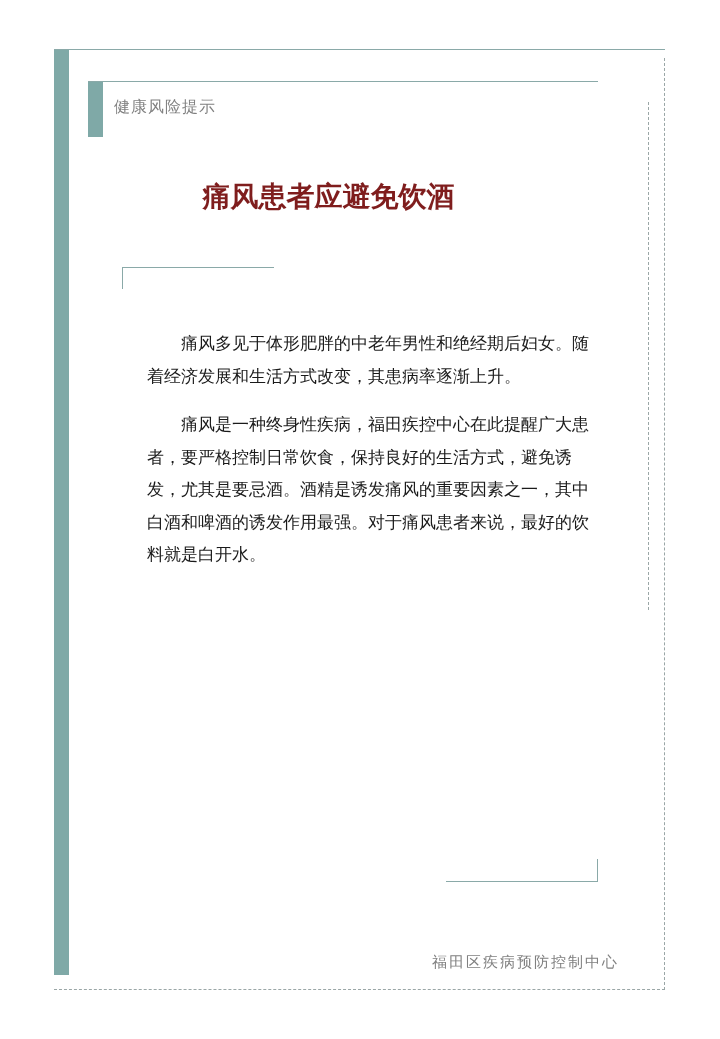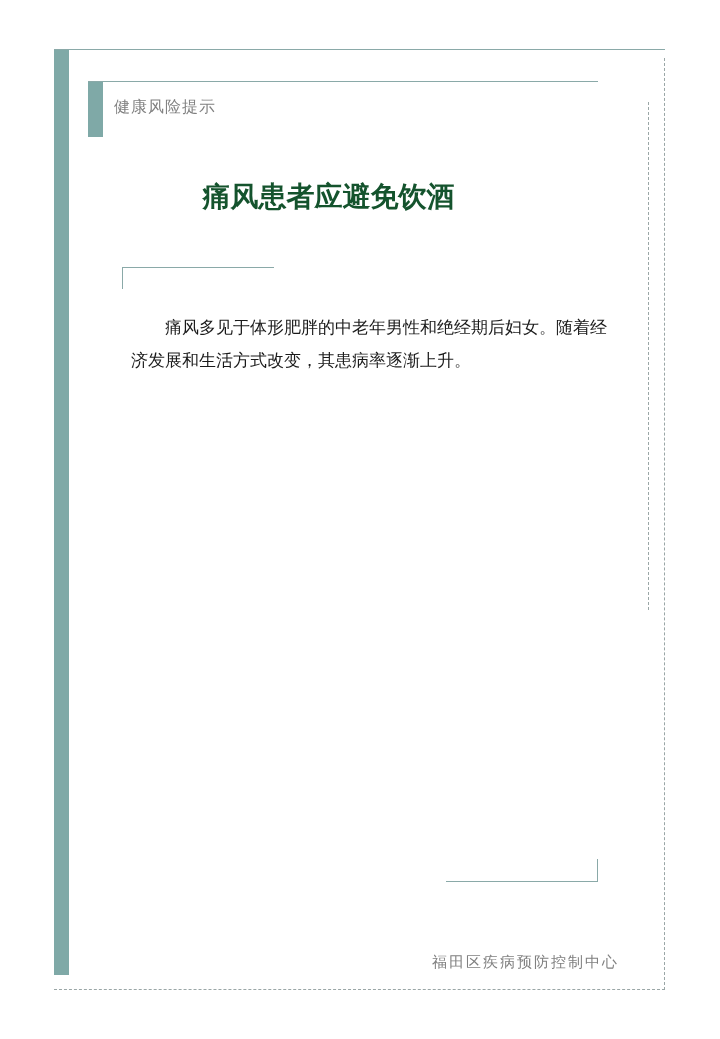--- a/index.html
+++ b/index.html
@@ -7,25 +7,25 @@
          font-family:"DejaVu Sans", "Liberation Sans", sans-serif; }
   .abs { position:absolute; }
   .left-bar { left:54px; top:49px; width:15px; height:926px; background:#7fa9a7; }
   .top-line { left:54px; top:49px; width:611px; height:1px; background:#8aa9a8; }
   .outer-dash-right { left:664px; top:58px; width:0; height:932px; border-left:1px dashed #9aa6a6; }
   .outer-dash-bottom { left:54px; top:989px; width:611px; height:0; border-top:1px dashed #9aa6a6; }
   .inner-dash-right { left:648px; top:102px; width:0; height:508px; border-left:1px dashed #9aa6a6; }
   .head-bar { left:88px; top:81px; width:15px; height:56px; background:#7fa9a7; }
   .head-line { left:88px; top:81px; width:510px; height:1px; background:#8aa9a8; }
   .section-label { left:114px; top:97px; font-size:16px; color:#808080; letter-spacing:1px; }
-  .title { left:0; top:178px; width:657px; text-align:center; font-size:28px; font-weight:bold; color:#14532d; }
+  .title { left:0; top:178px; width:657px; text-align:center; font-size:28px; font-weight:bold; color:#7f1d1d; }
   .corner-tl-h { left:122px; top:267px; width:152px; height:1px; background:#8aa9a8; }
   .corner-tl-v { left:122px; top:267px; width:1px; height:22px; background:#8aa9a8; }
   .body-text { left:131px; top:311px; width:485px; font-size:17px; line-height:32.5px; color:#1a1a1a; }
-  .body-text p { margin:0; text-indent:2em; }
+  .body-text p { margin:16px; text-indent:2em; }
   .corner-br-h { left:446px; top:881px; width:152px; height:1px; background:#8aa9a8; }
   .corner-br-v { left:597px; top:859px; width:1px; height:23px; background:#8aa9a8; }
   .footer { left:432px; top:953px; font-size:15px; color:#808080; letter-spacing:2px; }
 </style>
 </head>
 <body>
 
 <div class="abs left-bar"></div>
 <div class="abs top-line"></div>
 <div class="abs outer-dash-right"></div>
@@ -36,18 +36,19 @@
 <div class="abs head-line"></div>
 <div class="abs section-label">健康风险提示</div>
 
 <div class="abs title">痛风患者应避免饮酒</div>
 
 <div class="abs corner-tl-h"></div>
 <div class="abs corner-tl-v"></div>
 
 <div class="abs body-text">
   <p>痛风多见于体形肥胖的中老年男性和绝经期后妇女。随着经济发展和生活方式改变，其患病率逐渐上升。</p>
+  <p>痛风是一种终身性疾病，福田疾控中心在此提醒广大患者，要严格控制日常饮食，保持良好的生活方式，避免诱发，尤其是要忌酒。酒精是诱发痛风的重要因素之一，其中白酒和啤酒的诱发作用最强。对于痛风患者来说，最好的饮料就是白开水。</p>
 </div>
 
 <div class="abs corner-br-h"></div>
 <div class="abs corner-br-v"></div>
 
 <div class="abs footer">福田区疾病预防控制中心</div>
 
 </body></html>

